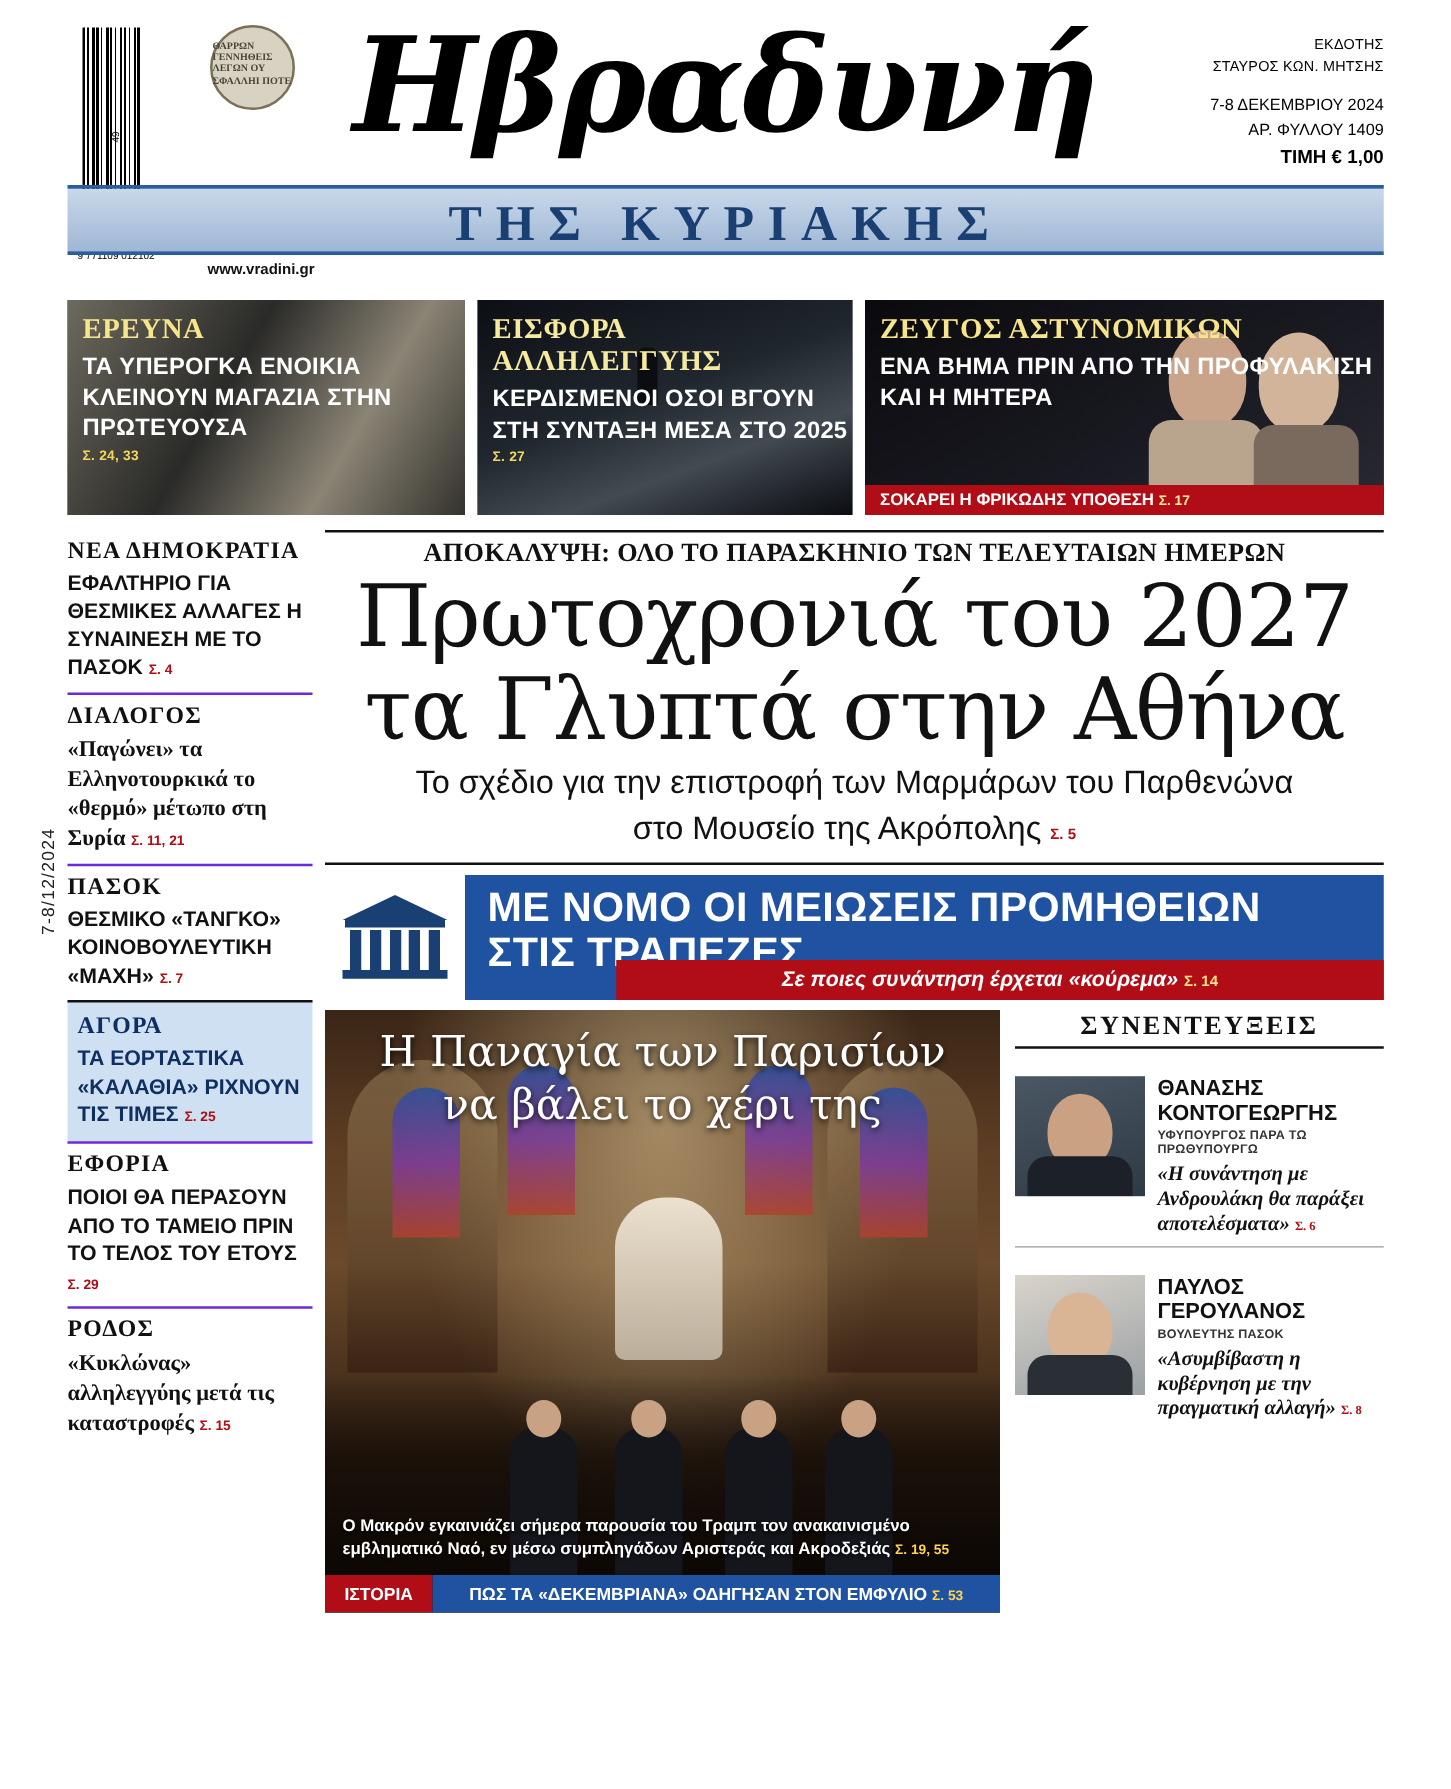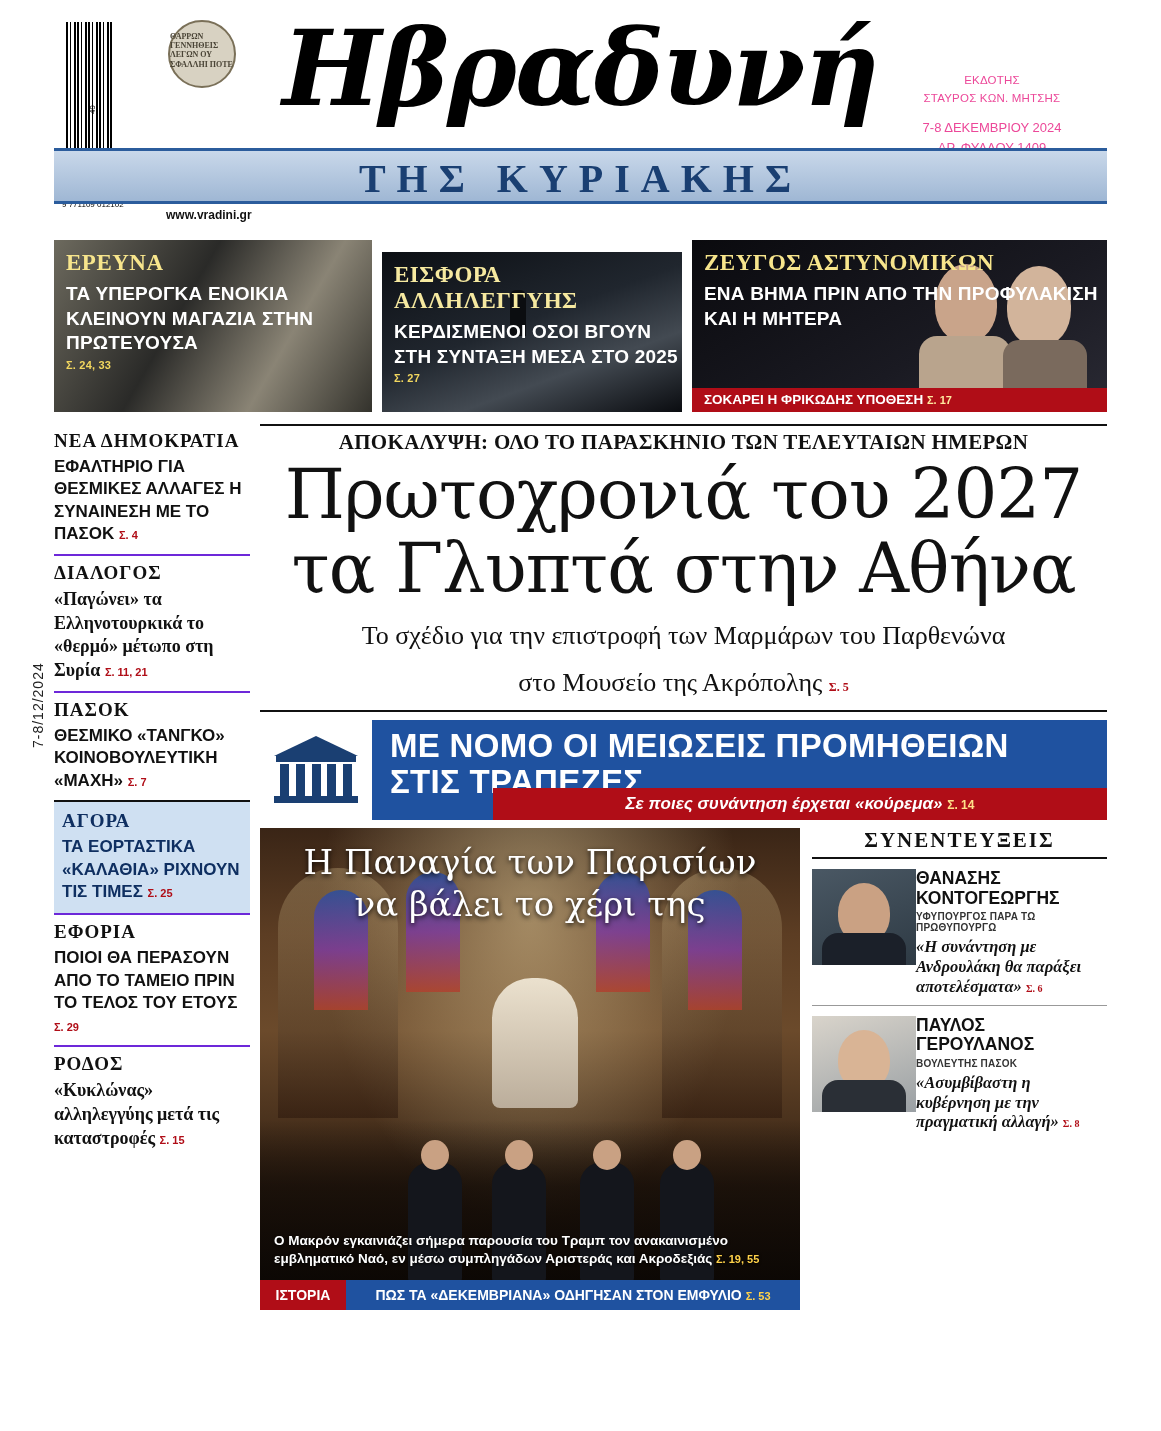--- a/index.html
+++ b/index.html
@@ -33,22 +33,22 @@
     font-size:8px; color:#4a4436; text-align:left; line-height:1.15; padding-top:10px;
     font-family:"Liberation Serif", serif; font-weight:bold;
   }
   .title-main {
     position:absolute; left:240px; top:8px; width:680px; height:120px;
     font-family:"DejaVu Serif", serif; font-weight:bold; font-style:italic;
     font-size:105px; letter-spacing:-2px; color:#000; line-height:120px;
     text-align:center;
   }
   .pub-info {
-    position:absolute; right:54px; top:28px; width:230px; text-align:center;
-    font-family:"Liberation Sans", sans-serif; font-size:13px; line-height:1.55; color:#ec4899;margin-top:44px;
+    position:absolute; right:54px; top:28px; width:230px; text-align:right;
+    font-family:"Liberation Sans", sans-serif; font-size:13px; line-height:1.55; color:#000000;
   }
   .pub-info .price { font-weight:bold; font-size:15px; }
   .pub-info .small { font-size:11.5px; letter-spacing:.2px; }
   .subbar {
     position:absolute; left:54px; top:148px; right:54px; height:56px;
     background:linear-gradient(to bottom,#c9d8ea,#9fb7d4);
     border-top:3px solid #2b5c9c; border-bottom:3px solid #2b5c9c;
   }
   .subbar-text {
     position:absolute; left:0; right:0; top:0; height:56px; line-height:56px; text-align:center;
@@ -62,21 +62,21 @@
   .side-date {
     position:absolute; left:-22px; top:680px; width:120px;
     transform:rotate(-90deg);
     font-size:14px; font-family:"Liberation Sans",sans-serif; color:#222; letter-spacing:1px;
   }
 
   
   .teasers { position:absolute; left:54px; top:240px; right:54px; height:172px; display:flex; gap:10px; }
   .teaser { position:relative; overflow:hidden; }
   .teaser.t1 { width:318px; background:#1b2a3a; }
-  .teaser.t2 { width:300px; background:#101820;margin-top:12px; }
+  .teaser.t2 { width:300px; background:#101820; }
   .teaser.t3 { flex:1; background:#0d0d12; }
   .teaser .photo { position:absolute; inset:0; }
   .t1 .photo { background:linear-gradient(120deg,#6d6a5e 0%,#2a2a28 40%,#8a8475 70%,#33322c 100%); }
   .t2 .photo { background:linear-gradient(160deg,#0c0f14 0%,#20262e 45%,#434a52 70%,#0a0c10 100%); }
   .t3 .photo { background:linear-gradient(150deg,#0a0a0e 0%,#1a1a22 60%,#2a2a34 100%); }
   .t2 .figure { position:absolute; left:128px; top:38px; width:16px; height:46px; background:#0b0d10; border-radius:6px 6px 0 0; }
   .t3 .face-a { position:absolute; right:110px; top:24px; width:62px; height:78px; border-radius:50% 50% 45% 45%; background:#c9a48a; }
   .t3 .face-b { position:absolute; right:36px; top:26px; width:64px; height:80px; border-radius:50% 50% 45% 45%; background:#d2b49b; }
   .t3 .body-a { position:absolute; right:96px; top:96px; width:92px; height:70px; background:#b9a48d; border-radius:18px 18px 0 0; }
   .t3 .body-b { position:absolute; right:20px; top:100px; width:84px; height:66px; background:#7a6a5d; border-radius:16px 16px 0 0; }
@@ -123,22 +123,22 @@
   .overline {
     font-family:"Liberation Serif",serif; font-size:21px; font-weight:bold; color:#111;
     text-align:center; letter-spacing:.3px; padding:4px 0 2px 0;
     border-top:2px solid #111;
   }
   .headline {
     font-family:"DejaVu Serif", serif; font-size:69px; line-height:1.04; color:#111;
     text-align:center; margin-top:2px; letter-spacing:-1px;
   }
   .subhead {
-    font-family:Liberation Serif, serif; font-size:26px; line-height:1.3; color:#111;
-    text-align:center; margin-top:14px;
+    font-family:Liberation Sans, sans-serif; font-size:26px; line-height:1.3; color:#111;
+    text-align:center; margin-top:4px;
   }
   .subhead .pg { font-size:12px; color:#b00d17; font-weight:bold; }
   .rule { height:2px; background:#111; margin-top:10px; }
 
   
   .bank { position:relative; height:100px; margin-top:8px; display:flex; }
   .bank-icon {
     width:112px; background:#fff; position:relative;
   }
   .temple { position:absolute; left:14px; top:16px; width:84px; height:68px; }
@@ -224,21 +224,21 @@
     font-weight:bold; font-size:14px; line-height:30px; text-align:center;
   }
   .hist-text .pg { color:#ffd24a; font-size:11px; }
 
   
   .interviews { flex:1; position:relative; }
   .iv-title {
     font-family:"Liberation Serif",serif; font-size:21px; font-weight:bold; letter-spacing:2px;
     color:#111; text-align:center; padding-bottom:4px; border-bottom:2px solid #111;
   }
-  .iv { display:flex; padding:10px 0 8px 0; border-bottom:1px solid #999; }
+  .iv { display:flex; gap:10px; padding:22px 0 8px 0; border-bottom:1px solid #999; }
   .iv:last-child { border-bottom:none; }
   .iv .portrait { width:104px; height:96px; flex:none; position:relative; overflow:hidden; background:#8a9099; }
   .iv .portrait .bgp { position:absolute; inset:0; }
   .iv1 .bgp { background:linear-gradient(160deg,#4a5864,#2e3a44); }
   .iv2 .bgp { background:linear-gradient(160deg,#d9d4cb,#9aa0a4); }
   .iv3 .bgp { background:linear-gradient(160deg,#20252b,#0d1014); }
   .iv .portrait .hd { position:absolute; left:50%; margin-left:-26px; top:14px; width:52px; height:60px; border-radius:50% 50% 45% 45%; background:#caa183; }
   .iv .portrait .sh { position:absolute; left:50%; margin-left:-42px; bottom:0; width:84px; height:32px; border-radius:16px 16px 0 0; background:#1b2029; }
   .iv2 .portrait .hd { background:#d9b495; }
   .iv2 .portrait .sh { background:#2a2f36; }

